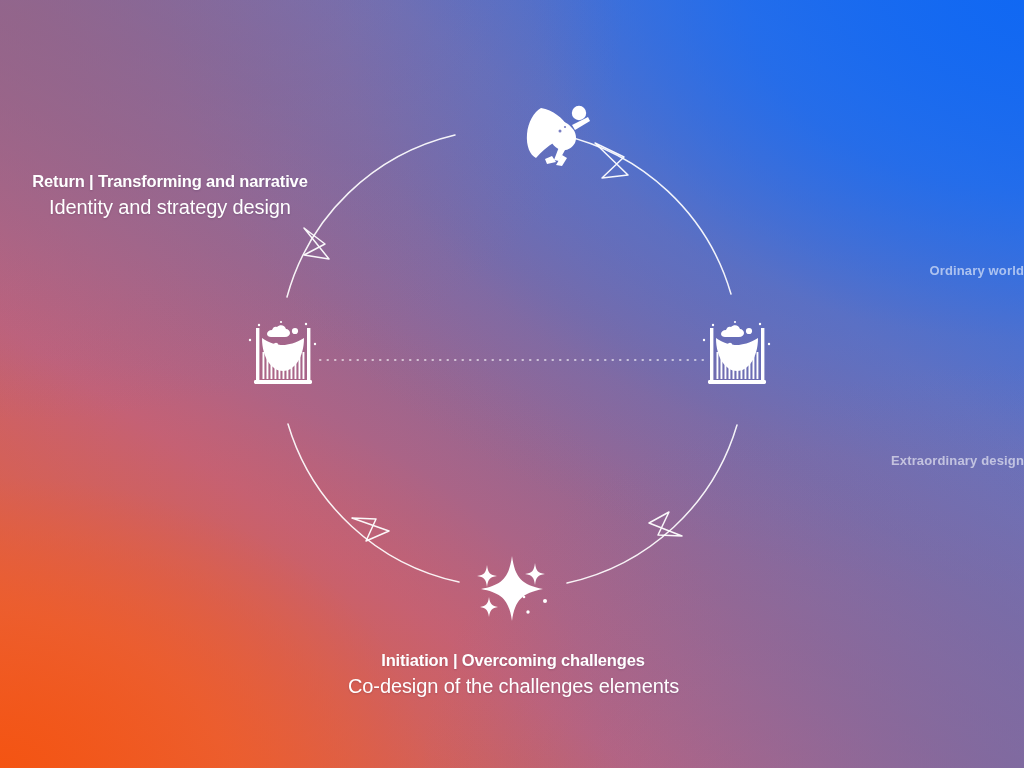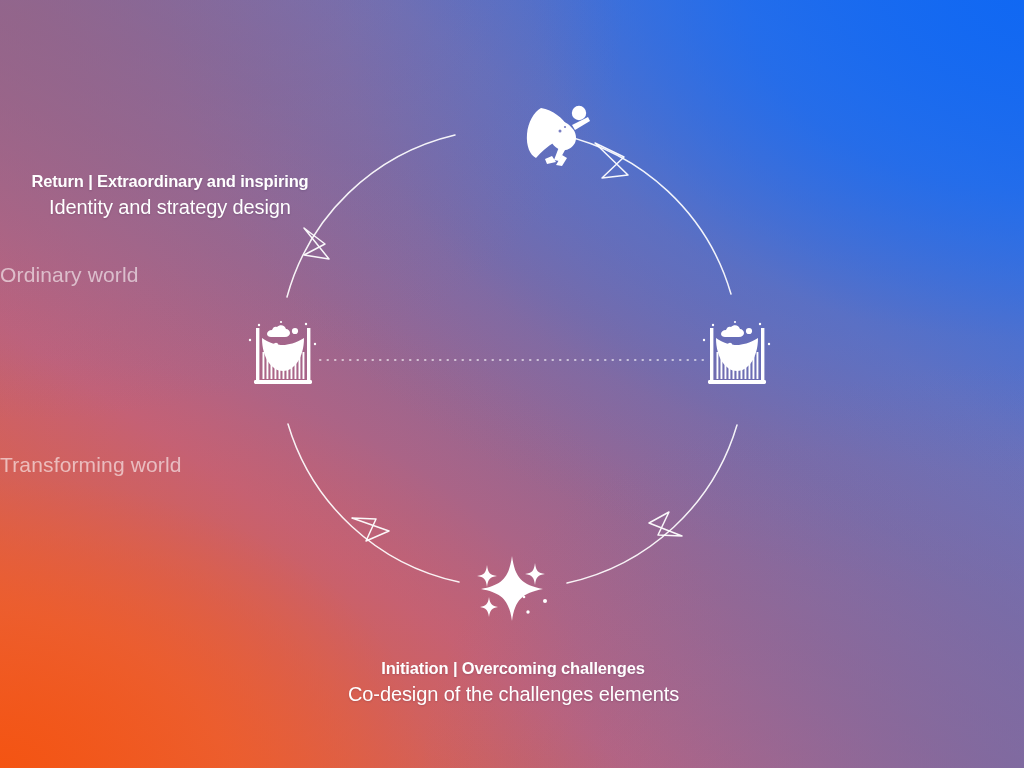--- a/index.html
+++ b/index.html
@@ -111,29 +111,28 @@
   }
   #label-departure {
     left: 700px;
     top: 171px;
     width: 324px;
   }
   #label-initiation {
     left: 348px;
     top: 650px;
     width: 330px;
-    margin-top: 8px;
   }
 
   .world-label {
     position: absolute;
     width: 1024px;
-    text-align: left;
-    font-size: 21px;
-    font-weight: 400;
+    text-align: right;
+    font-size: 13px;
+    font-weight: 700;
     color: rgba(255,255,255,0.58);
     letter-spacing: 0.15px;
     left: 0;
   }
   #label-ordinary-world { top: 263px; }
   #label-extraordinary-world { top: 453px; }
 </style>
 </head>
 <body>
 
@@ -318,27 +317,27 @@
                C 486 606, 488 604, 489 597 Z"></path>
 
       <circle cx="545" cy="601" r="2.0"></circle>
       <circle cx="528" cy="612" r="1.7"></circle>
       <circle cx="524" cy="597" r="1.3"></circle>
     </g>
 
   </svg>
 
   <div class="stage-label" id="label-return">
-    <div class="stage-title">Return | Extraordinary and inspiring</div>
+    <div class="stage-title">Return | Transforming and narrative</div>
     <div class="stage-desc">Identity and strategy design</div>
   </div>
 
 
   <div class="stage-label" id="label-initiation">
     <div class="stage-title">Initiation | Overcoming challenges</div>
     <div class="stage-desc">Co-design of the challenges elements</div>
   </div>
 
   <div class="world-label" id="label-ordinary-world">Ordinary world</div>
 
-  <div class="world-label" id="label-extraordinary-world">Transforming world</div>
+  <div class="world-label" id="label-extraordinary-world">Extraordinary design</div>
 
 </div>
 
 </body></html>

